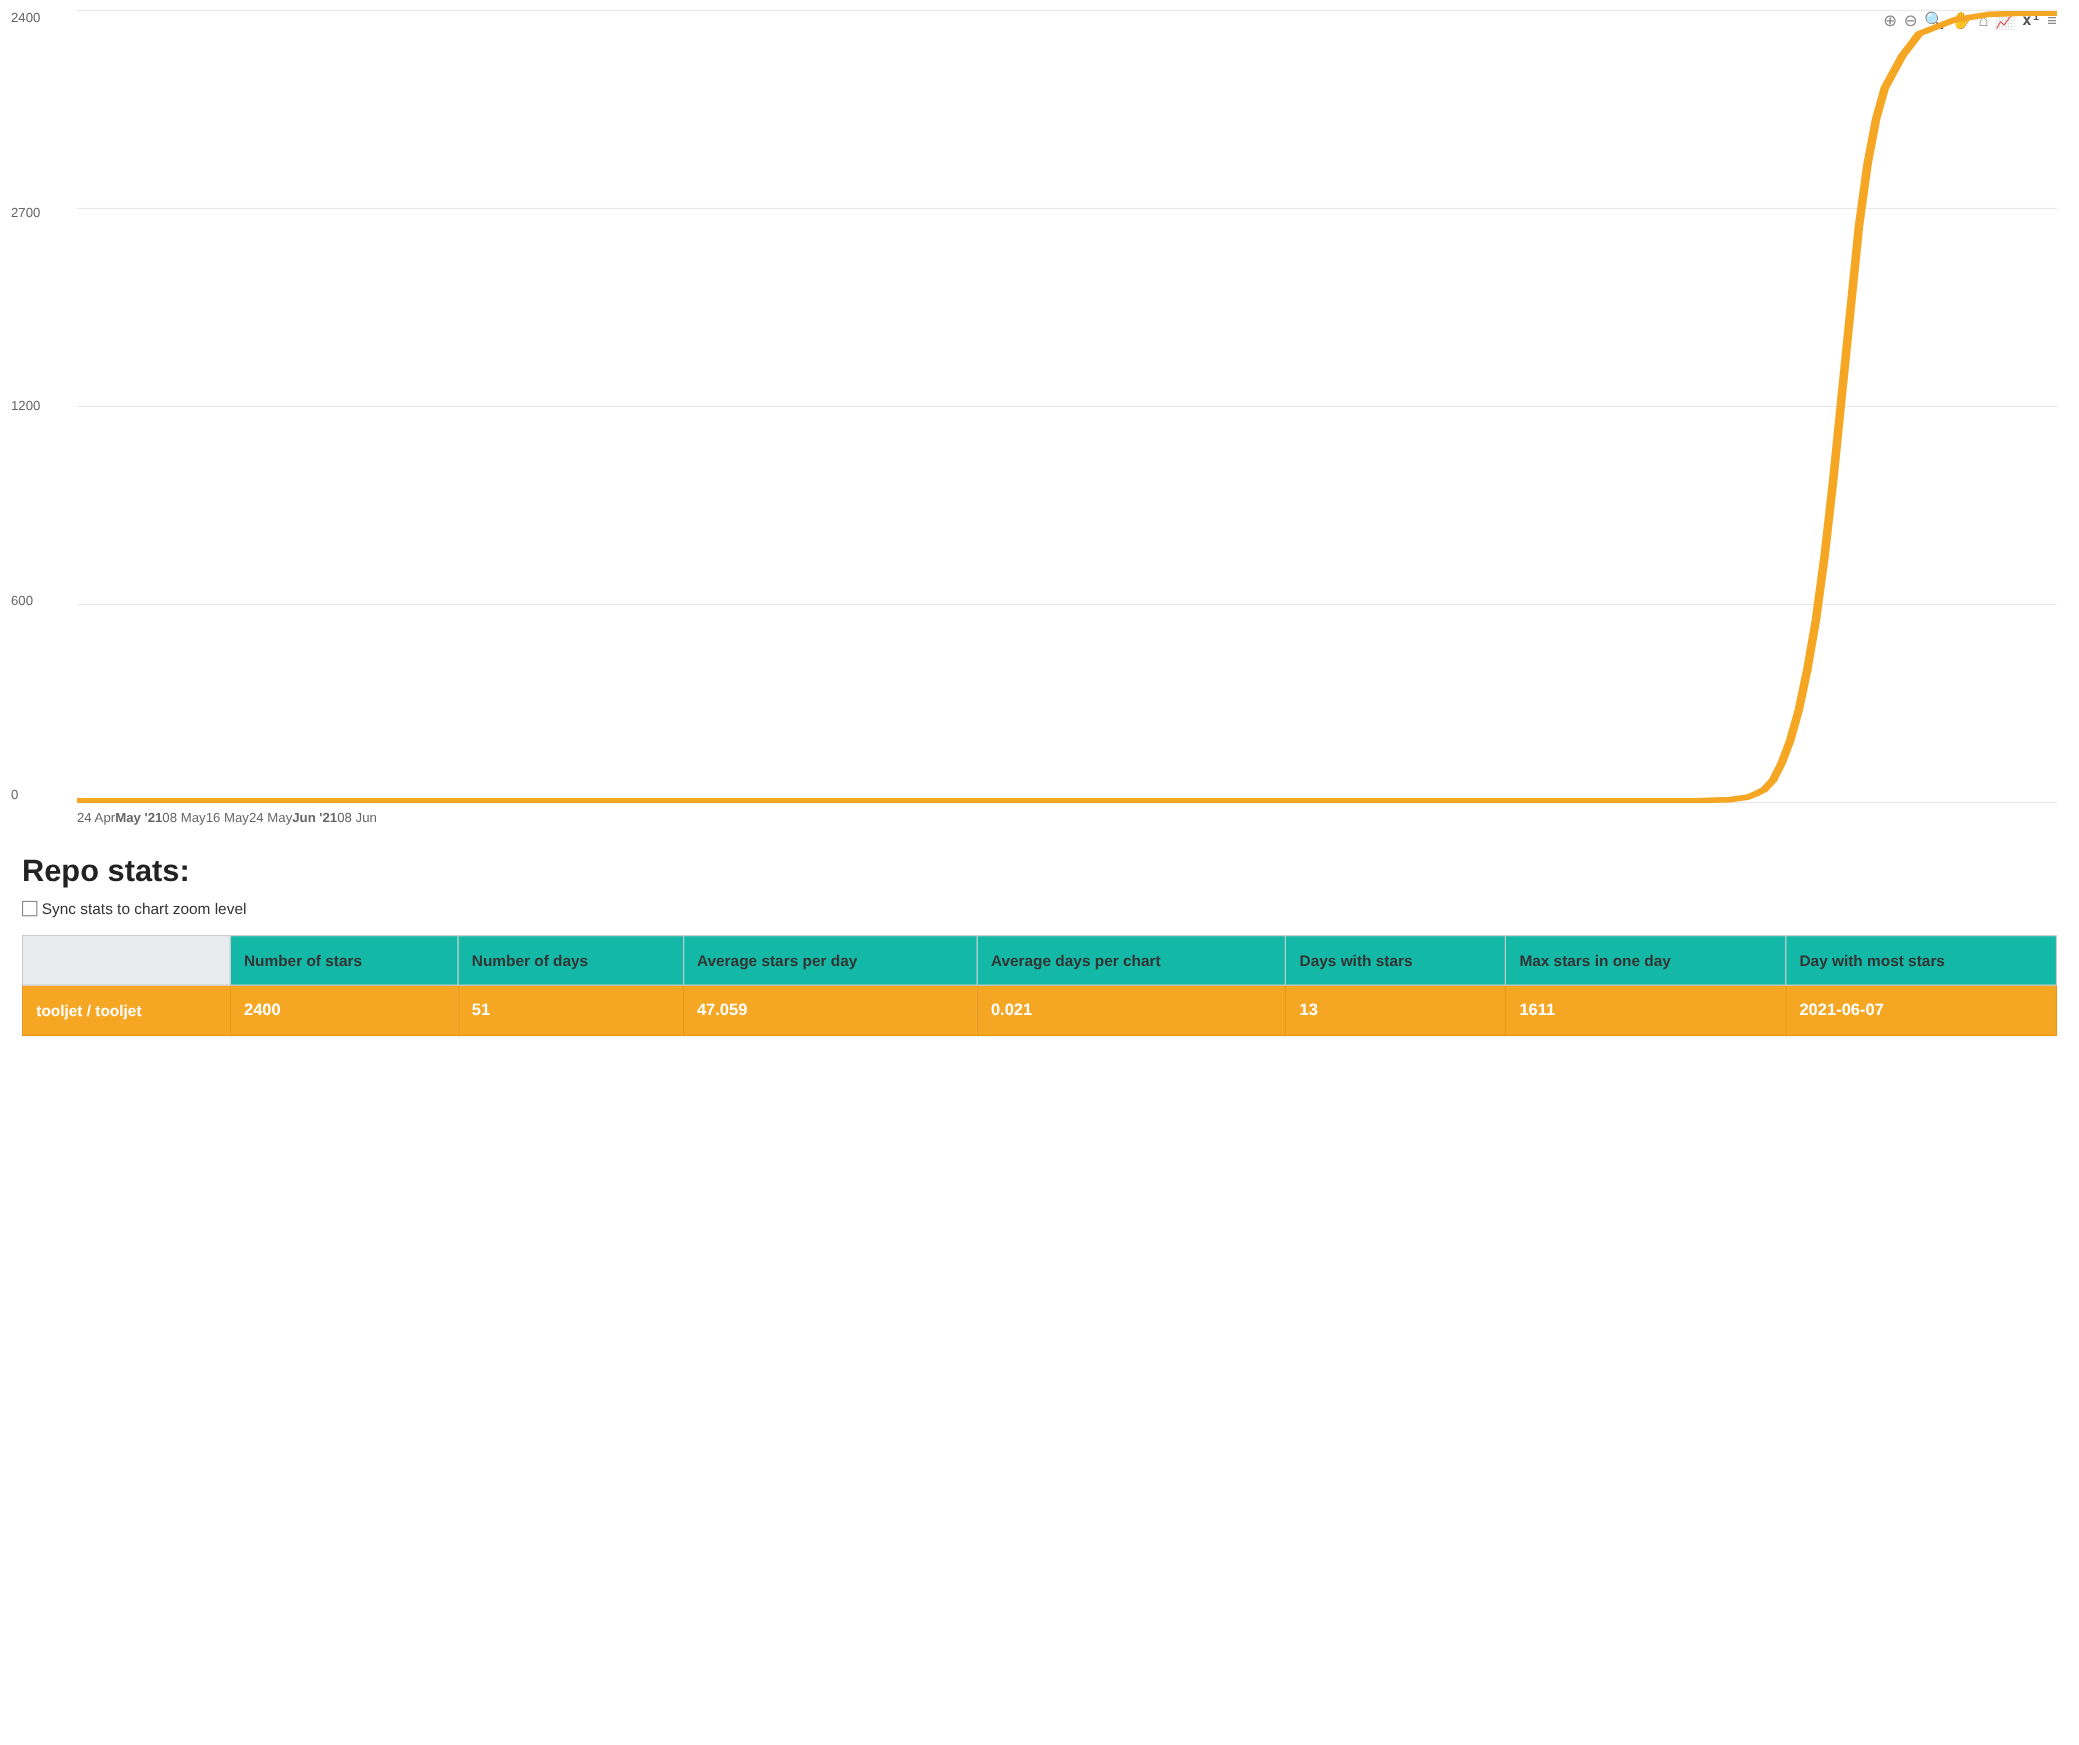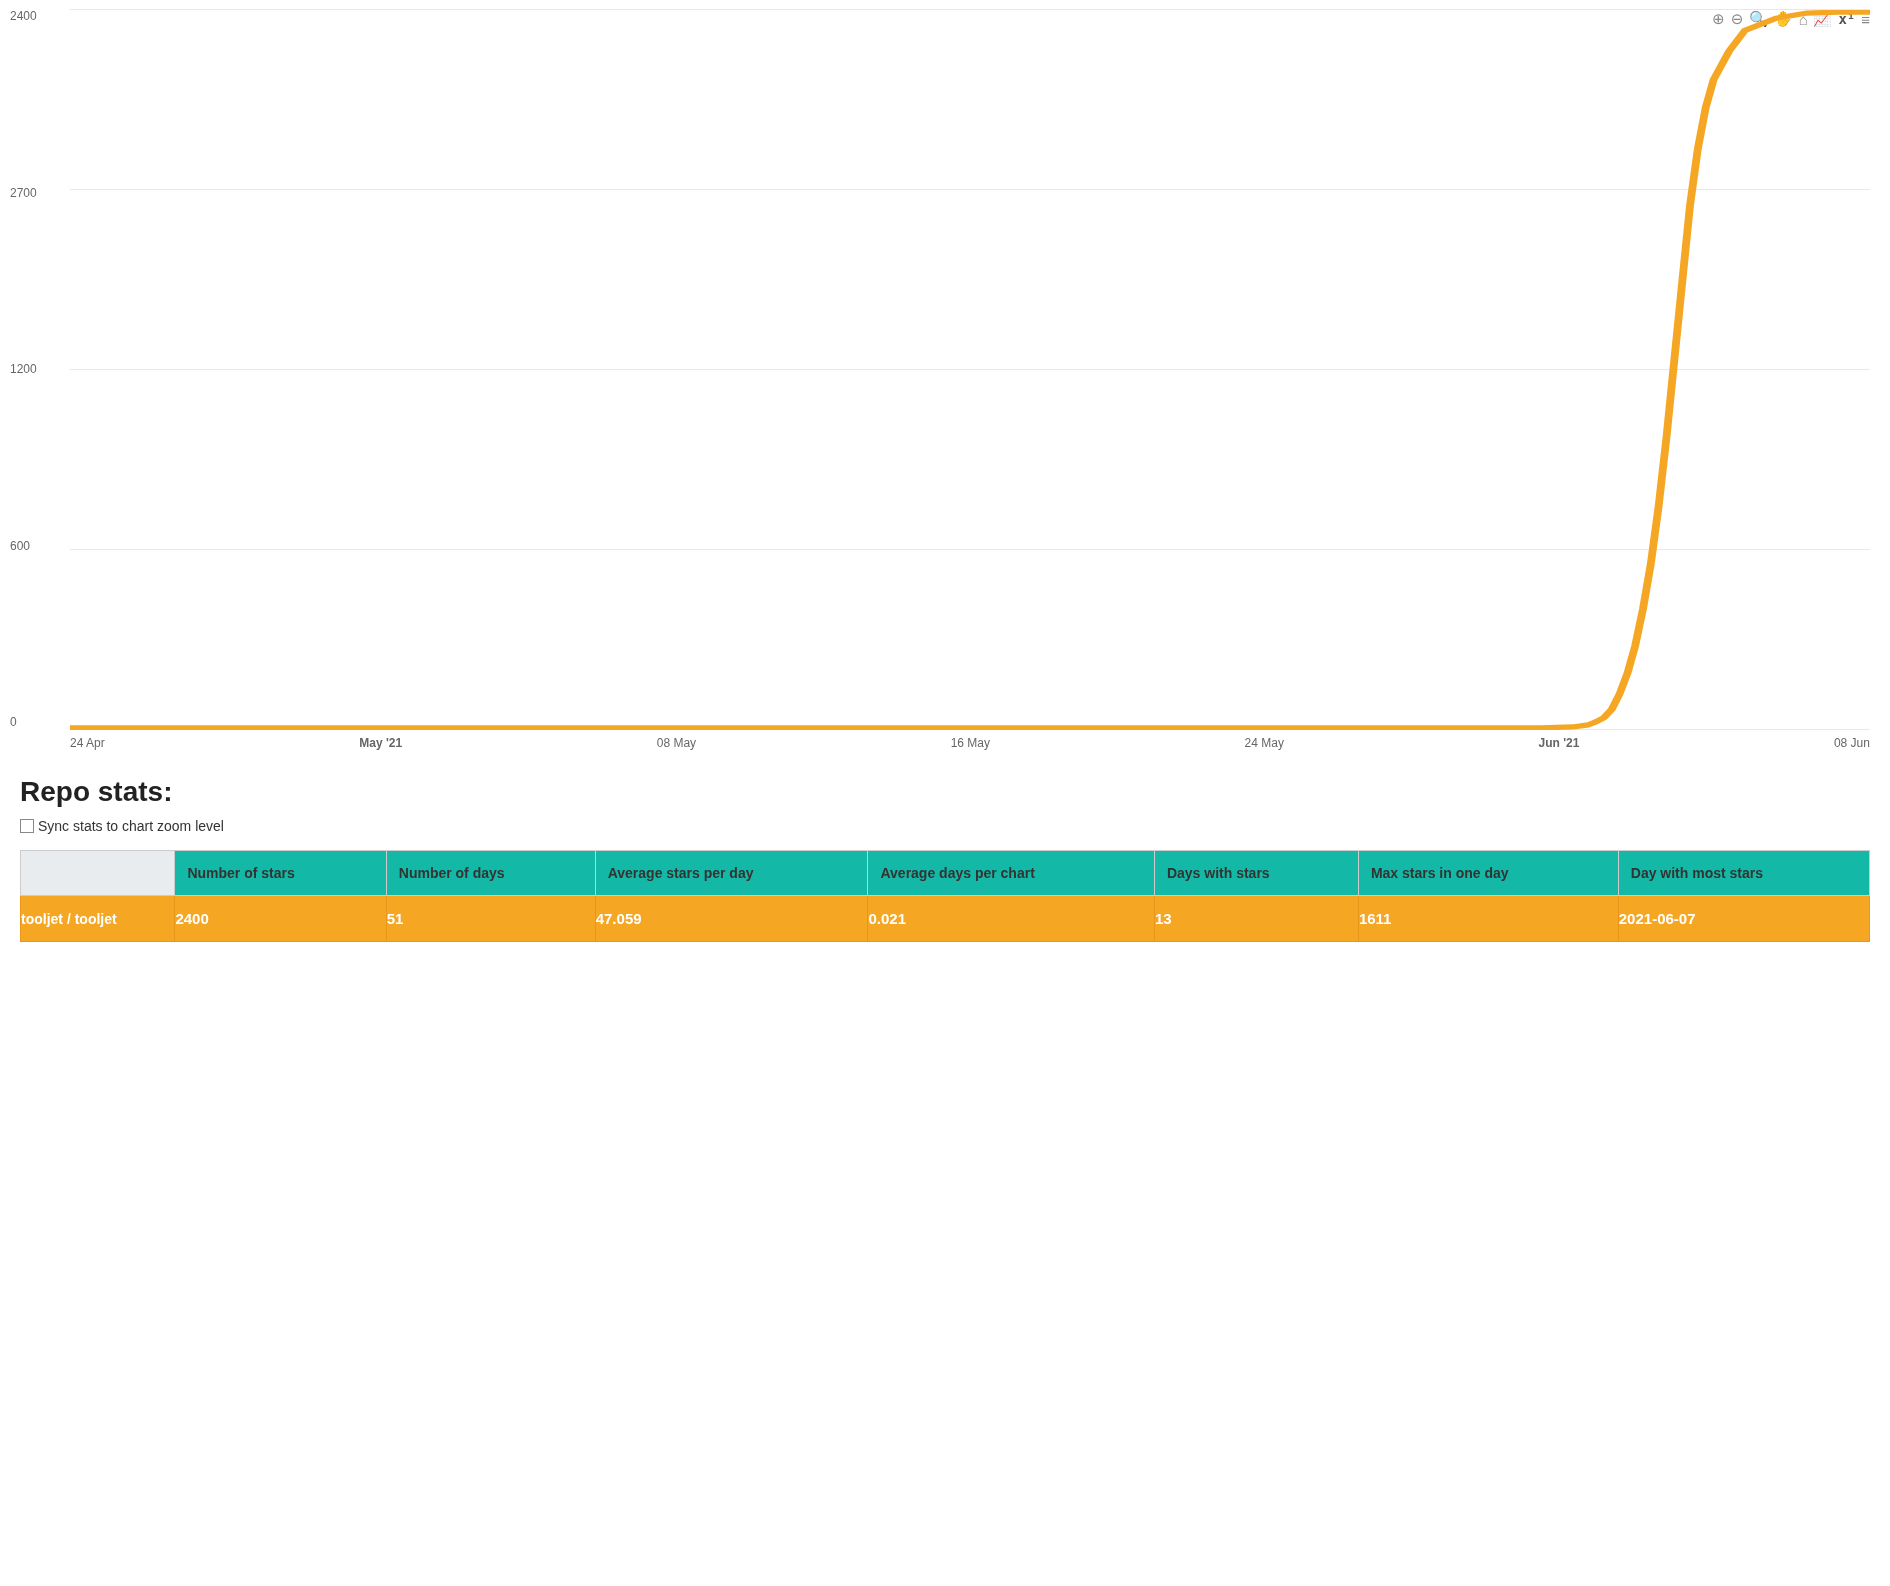--- a/index.html
+++ b/index.html
@@ -73,21 +73,20 @@
     .chart-svg {
       width: 100%;
       height: 100%;
       position: absolute;
       top: 0;
       left: 0;
     }
 
     .x-axis-labels {
       display: flex;
-      justify-content: space-between;
       padding: 6px 0 10px 0;
       font-size: 12px;
       color: #666;
     }
 
     .x-axis-labels span.bold {
       font-weight: bold;
     }
 
     .repo-stats-section {
@@ -130,21 +129,21 @@
       padding: 14px 12px;
       font-size: 14px;
       font-weight: 600;
       color: #333;
       text-align: left;
       border: 1px solid #ccc;
       vertical-align: top;
     }
 
     .stats-table td {
-      padding: 14px 0;
+      padding: 14px 12px;
       font-size: 15px;
       font-weight: 600;
       color: #fff;
       background: #f5a623;
       border: 1px solid #e8951a;
       vertical-align: middle;
     }
 
     .stats-table .repo-name-cell {
       font-weight: 700;

